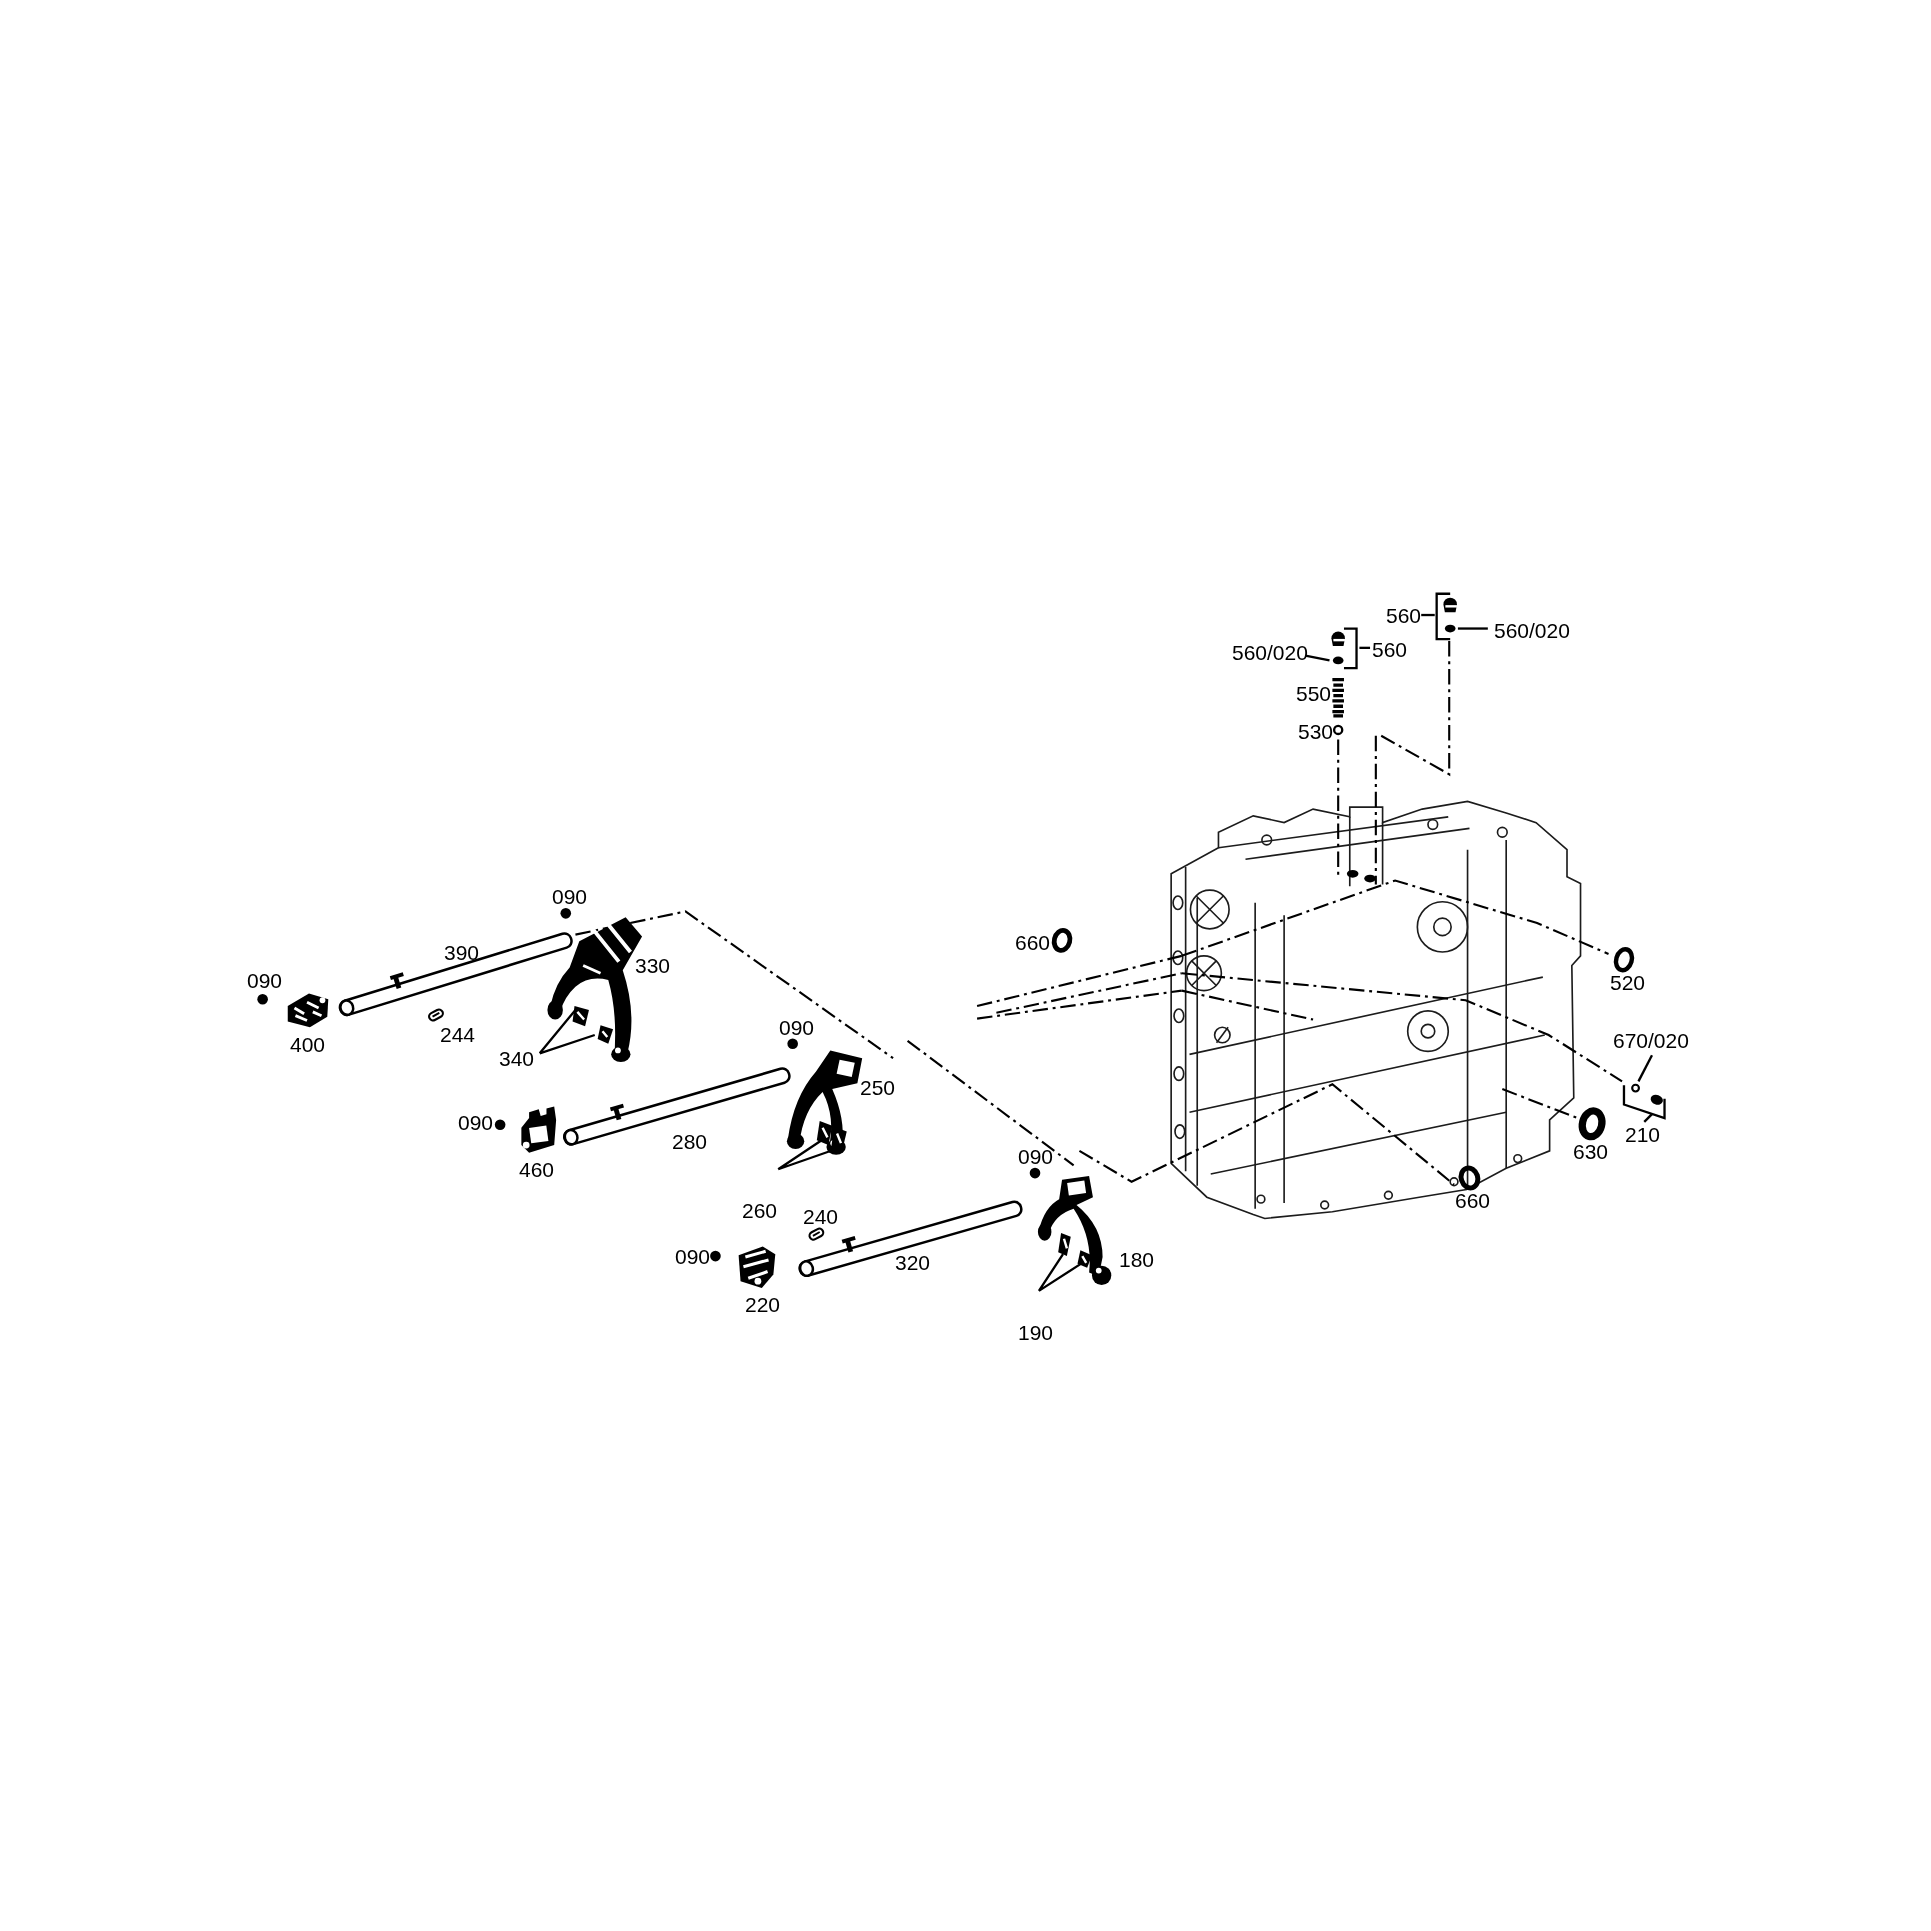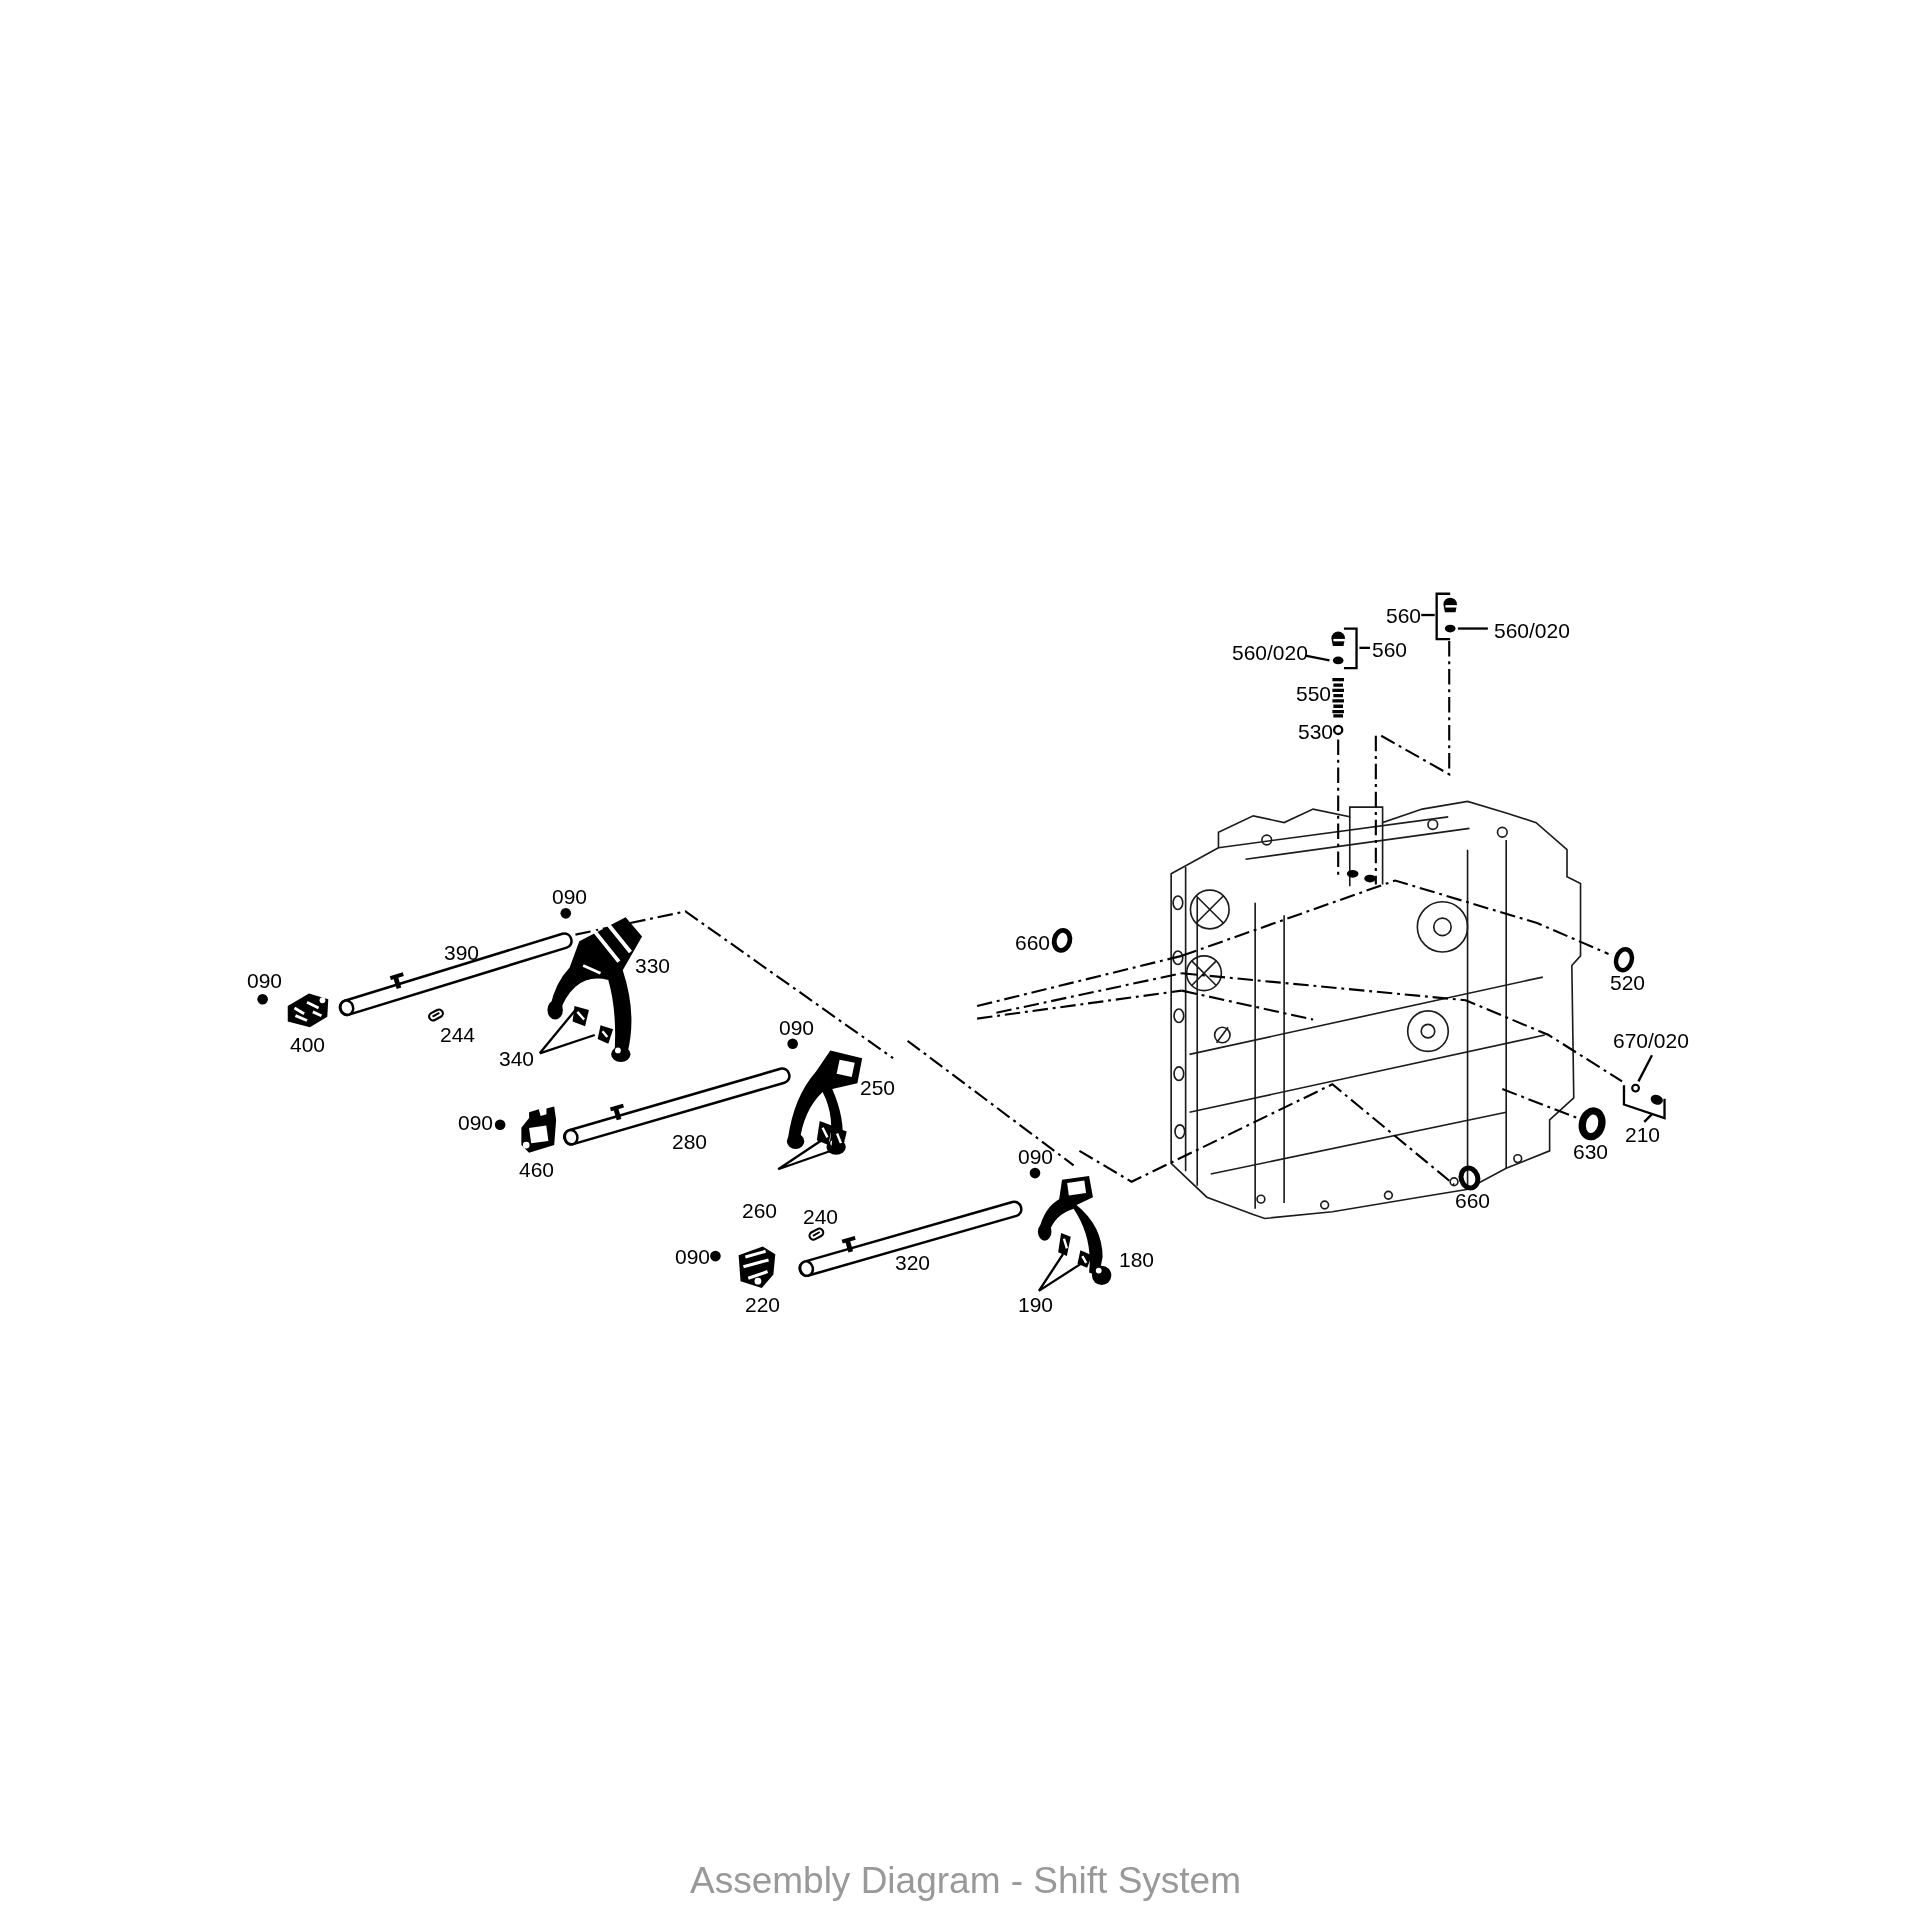--- a/index.html
+++ b/index.html
@@ -254,29 +254,28 @@
   <div class="lbl" style="left:672px;top:1129px">280</div>
   <div class="lbl" style="left:458px;top:1110px">090</div>
   <div class="lbl" style="left:519px;top:1157px">460</div>
   <div class="lbl" style="left:742px;top:1198px">260</div>
   <div class="lbl" style="left:803px;top:1204px">240</div>
   <div class="lbl" style="left:675px;top:1244px">090</div>
   <div class="lbl" style="left:895px;top:1250px">320</div>
   <div class="lbl" style="left:745px;top:1292px">220</div>
   <div class="lbl" style="left:1018px;top:1144px">090</div>
   <div class="lbl" style="left:1119px;top:1247px">180</div>
-  <div class="lbl" style="left:1018px;top:1292px">190</div>
+  <div class="lbl" style="left:1018px;top:1320px">190</div>
   <div class="lbl" style="left:1015px;top:930px">660</div>
   <div class="lbl" style="left:1610px;top:970px">520</div>
   <div class="lbl" style="left:1613px;top:1028px">670/020</div>
   <div class="lbl" style="left:1625px;top:1122px">210</div>
   <div class="lbl" style="left:1573px;top:1139px">630</div>
   <div class="lbl" style="left:1455px;top:1188px">660</div>
   <div class="lbl" style="left:1386px;top:603px">560</div>
   <div class="lbl" style="left:1494px;top:618px">560/020</div>
   <div class="lbl" style="left:1232px;top:640px">560/020</div>
   <div class="lbl" style="left:1372px;top:637px">560</div>
   <div class="lbl" style="left:1296px;top:681px">550</div>
   <div class="lbl" style="left:1298px;top:719px">530</div>
 
-  <div class="caption">Assembly Diagram - Shift System</div>
 </div>
 
 
 </body></html>

